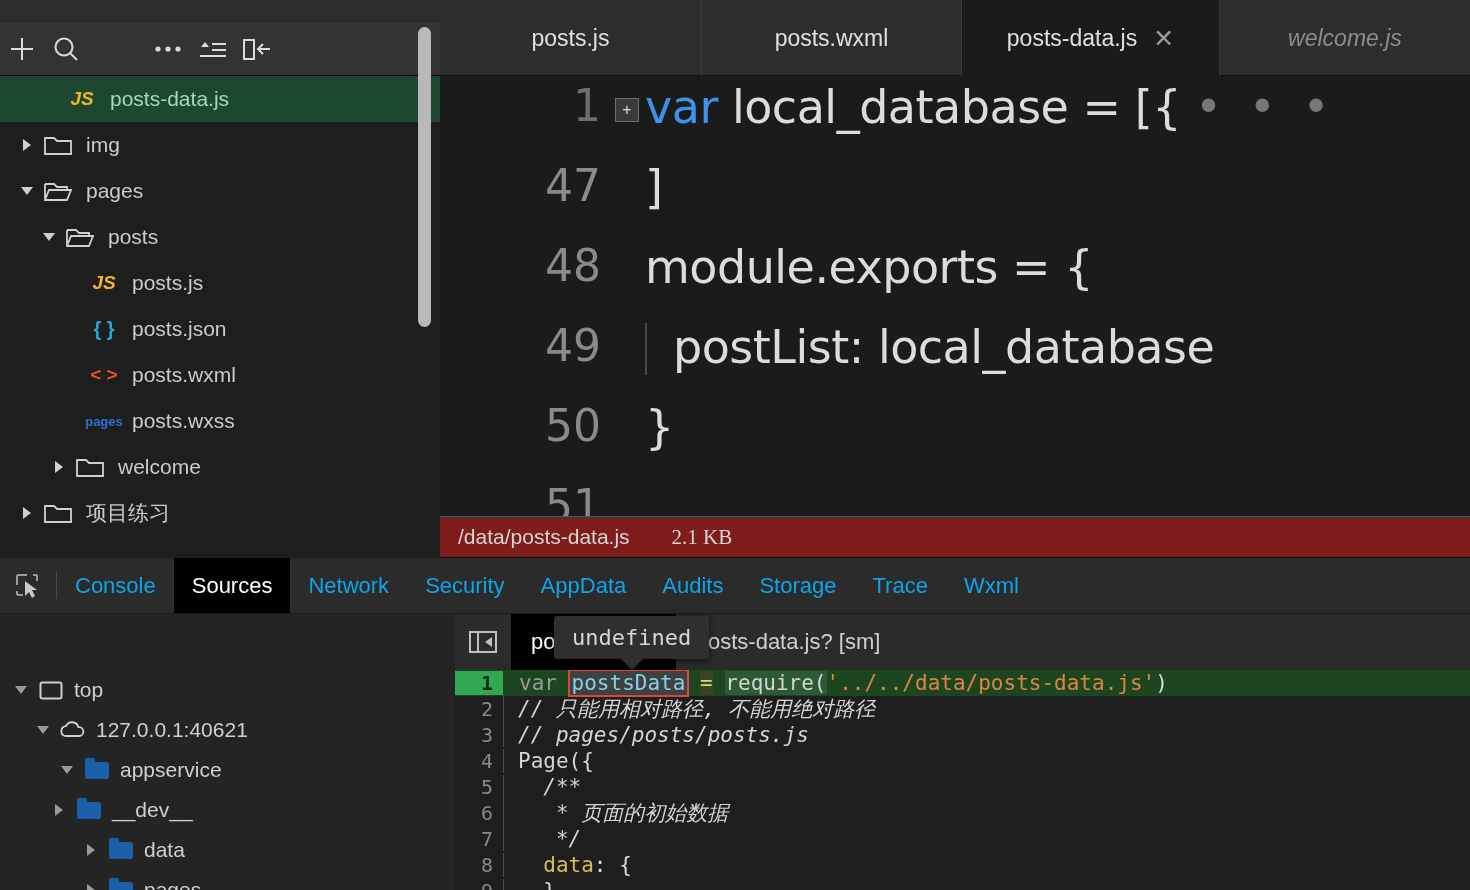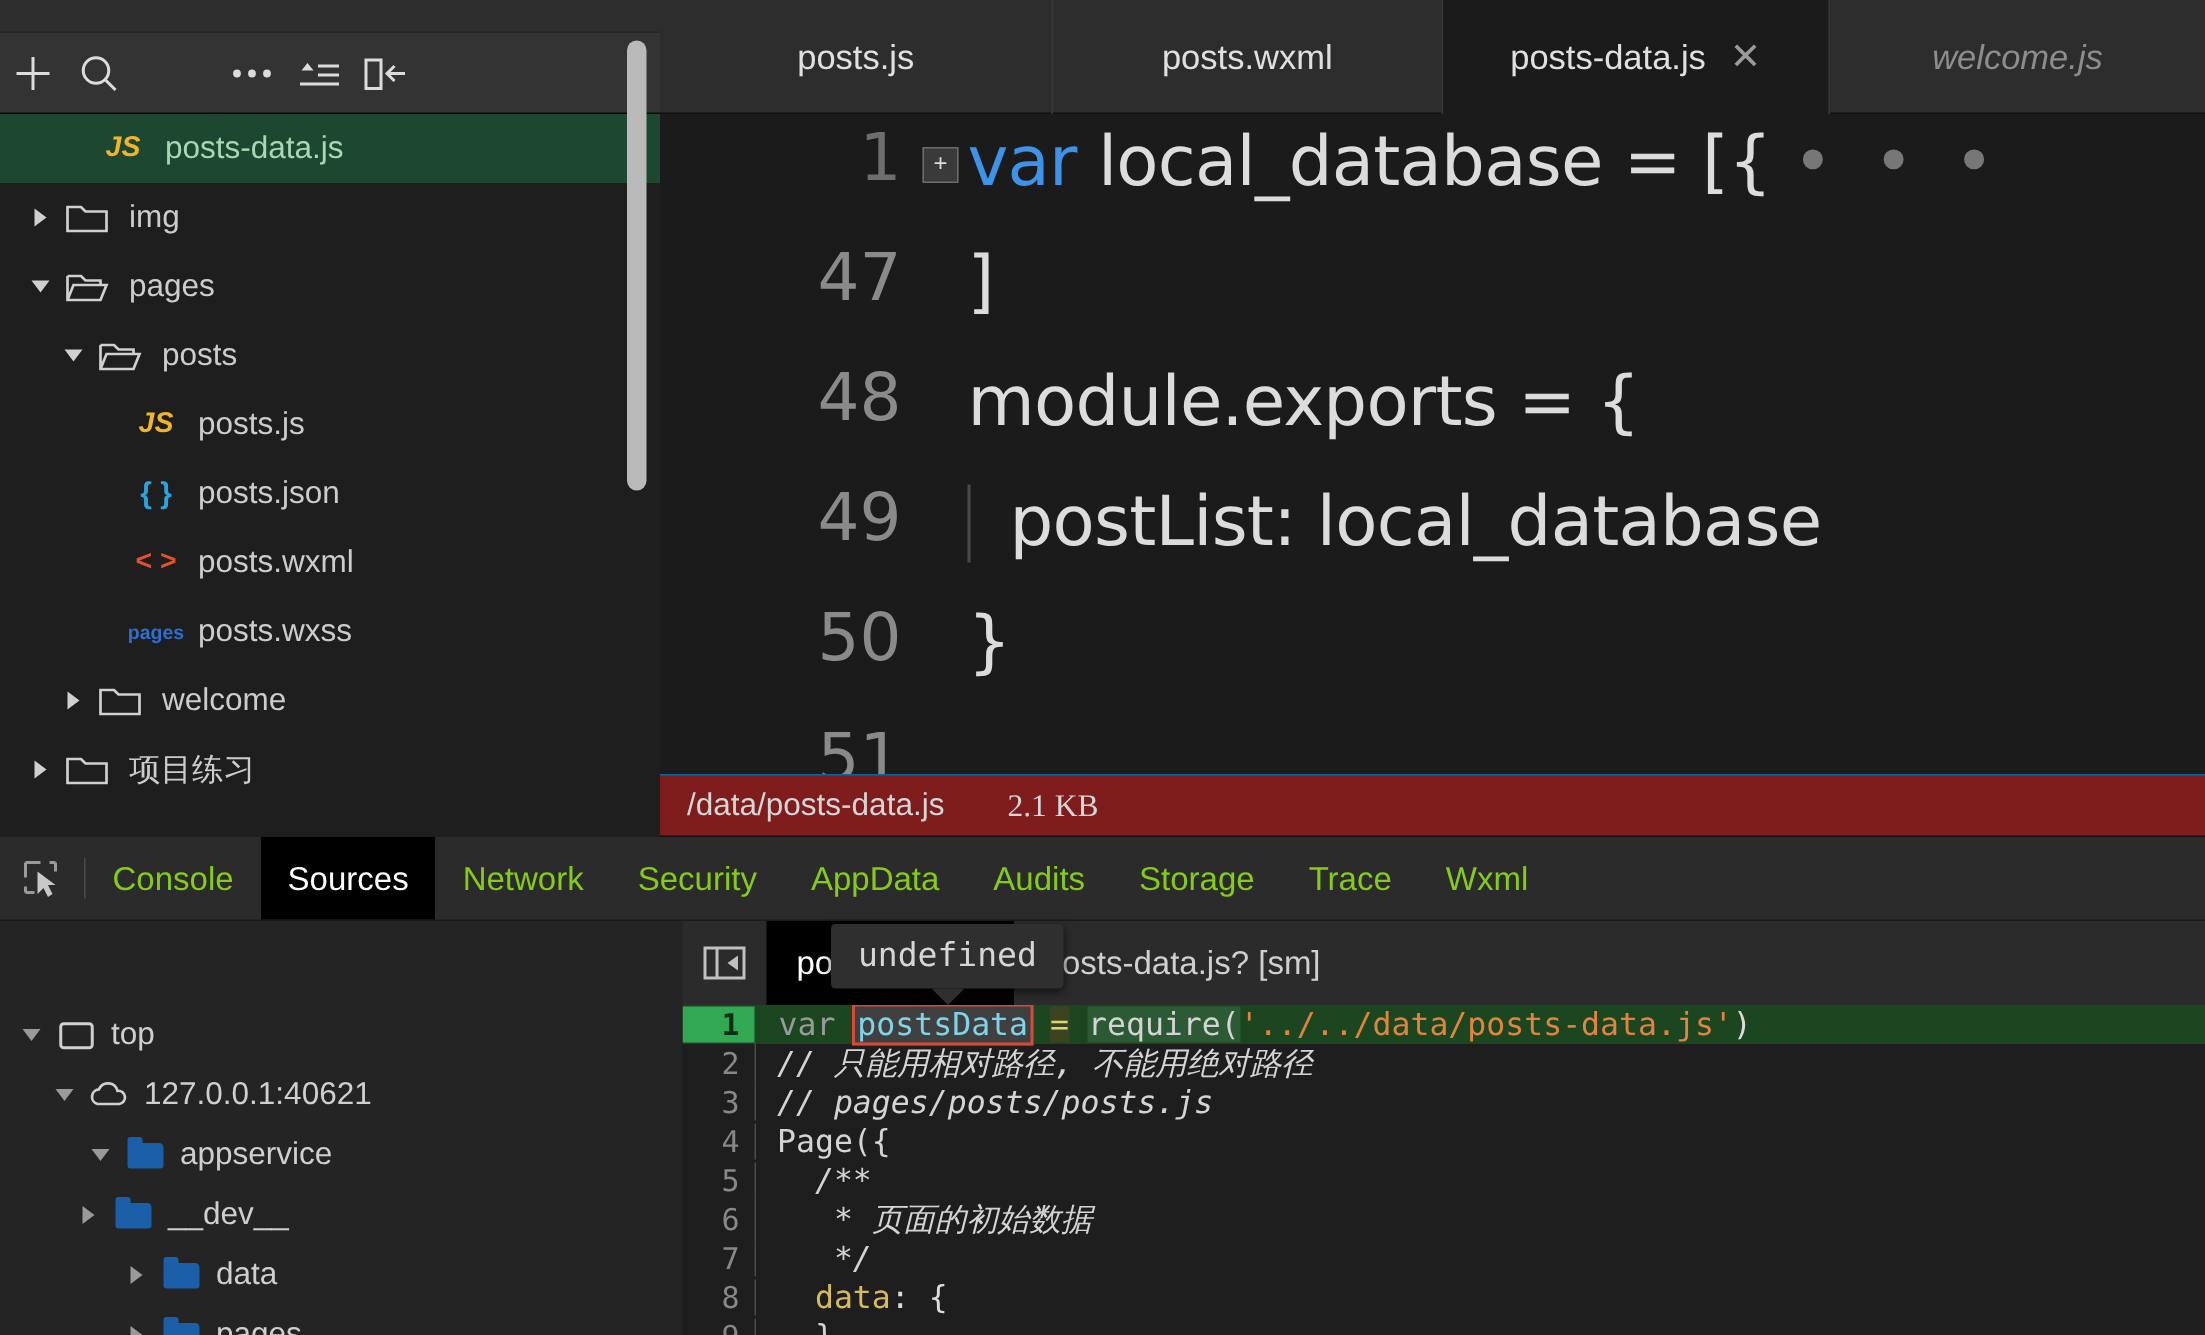--- a/index.html
+++ b/index.html
@@ -102,21 +102,21 @@
   .dt-tabbar {
     height: 56px; background: #2b2b2b; display: flex; align-items: stretch;
     border-bottom: 1px solid #1a1a1a;
   }
   .dt-inspect {
     width: 56px; display: flex; align-items: center; justify-content: center; cursor: pointer;
   }
   .dt-divider { width: 1px; background: #4a4a4a; margin: 14px 0; }
   .dt-tab {
     display: flex; align-items: center; padding: 0 18px;
-    color: #84cc16; font-size: 22px; cursor: pointer;
+    color: #0ea5e9; font-size: 22px; cursor: pointer;
   }
   .dt-tab.active { background: #000000; color: #ffffff; }
 
   .dt-body { position: absolute; left: 0; top: 56px; width: 1470px; height: 276px; }
 
   .nav-pane { position: absolute; left: 0; top: 0; width: 455px; height: 276px; background: #242424; }
   .nav-toolbar { height: 56px; display: flex; align-items: stretch; background: #2b2b2b; }
   .nav-tab {
     display: flex; align-items: center; padding: 0 22px;
     color: #b3b3b3; font-size: 22px; cursor: pointer;
@@ -306,21 +306,21 @@
         </div>
 
         <div class="tree-row" style="padding-left:62px">
           <div class="arrow none">
               <i></i>
             </div>
           <div class="ficon wxss">pages</div>
           <div class="tree-label">posts.wxss</div>
         </div>
 
-        <div class="tree-row" style="padding-left:38px">
+        <div class="tree-row" style="padding-left:48px">
           <div class="arrow right">
               <i></i>
             </div>
           <div class="ficon">
             <svg width="30" height="24" viewBox="0 0 30 24">
                 <path d="M2 5 h9 l3 3 h14 v13 h-26 z" stroke="#d0d0d0" stroke-width="1.8" fill="none"></path>
               </svg>
           </div>
           <div class="tree-label">welcome</div>
         </div>

